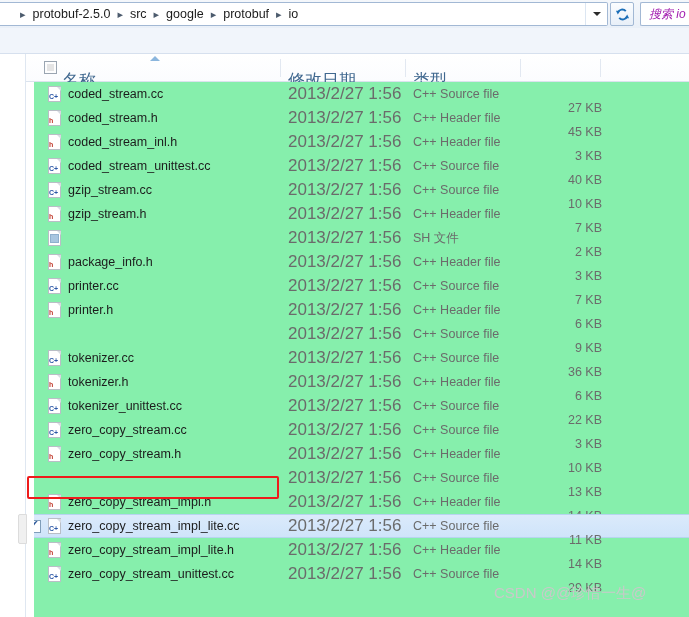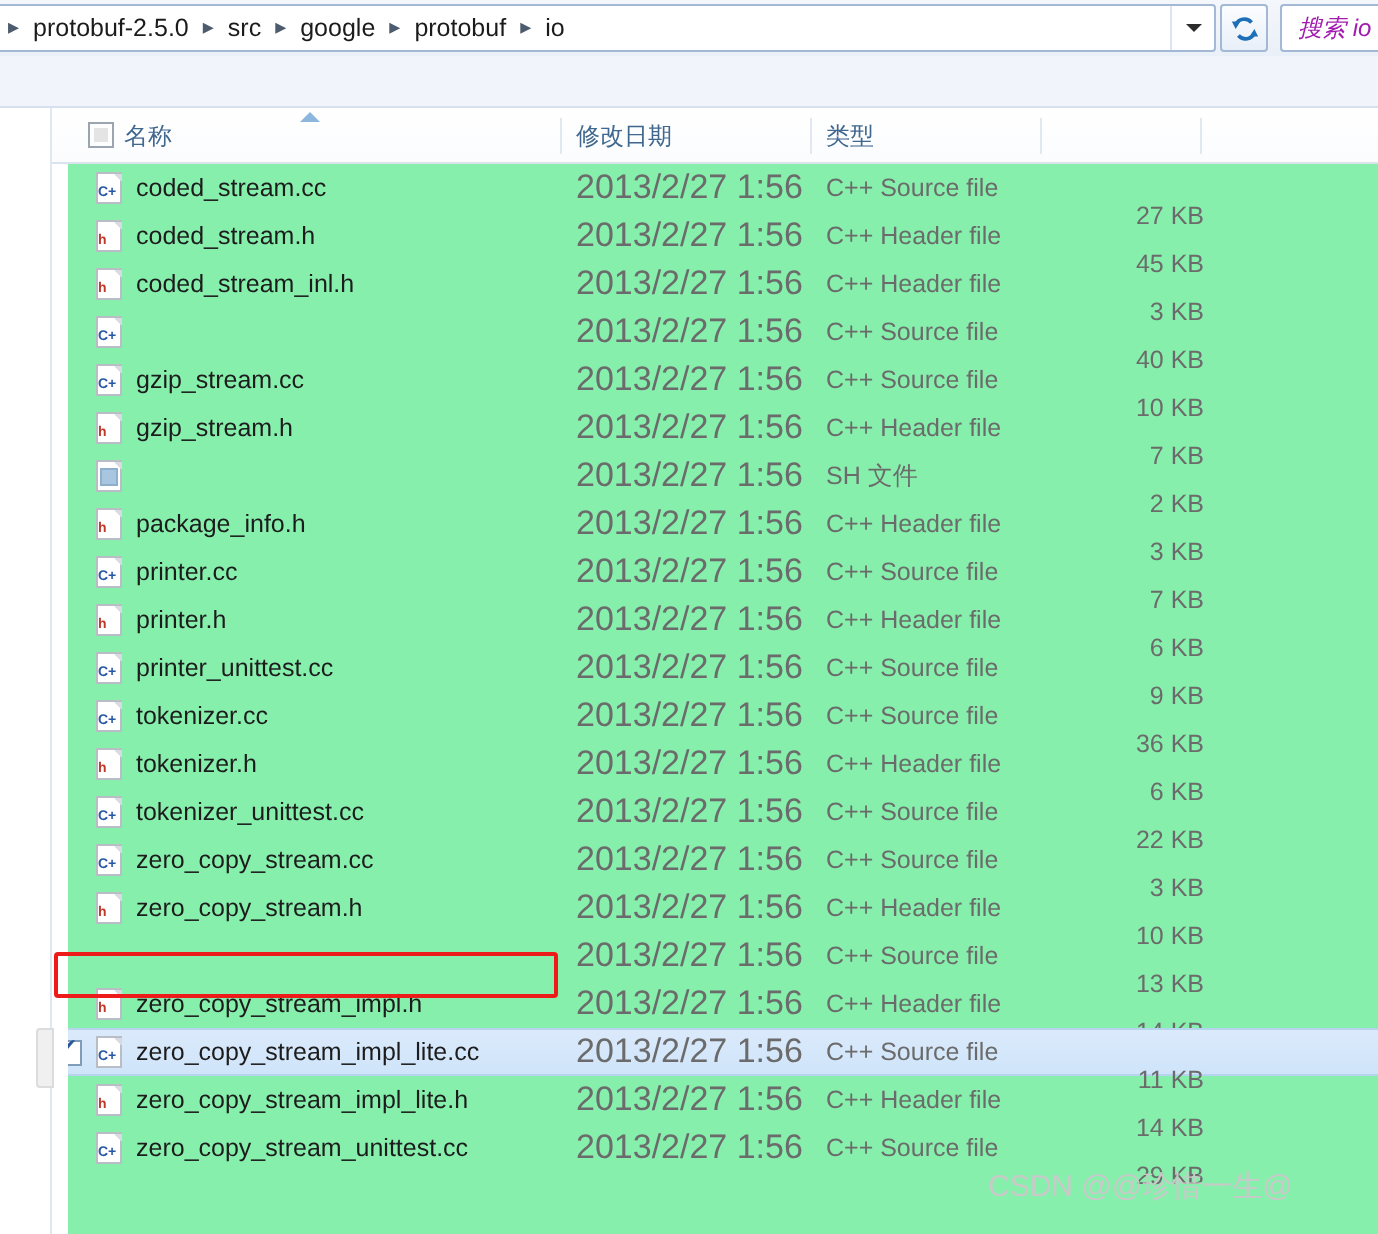--- a/index.html
+++ b/index.html
@@ -17,21 +17,21 @@
     background: linear-gradient(to bottom, #f4f7fb 0%, #eaf0f8 100%);
     display: flex; align-items: center;
   }
   .addr-box {
     position: absolute; left: 0; top: 2px; width: 608px; height: 24px;
     background: #ffffff;
     border: 1px solid #a2b8d4; border-left: none;
     border-radius: 0 2px 2px 0;
     display: flex; align-items: center;
   }
-  .crumbs { display: flex; align-items: center; flex: 1; padding-left: 0; overflow: hidden; text-align: center; }
+  .crumbs { display: flex; align-items: center; flex: 1; padding-left: 16px; overflow: hidden; text-align: center; }
   .crumb-sep {
     color: #4c5b6d; font-size: 11px; line-height: 1;
     padding: 0 4px; user-select: none;
   }
   .crumb-sep::before { content: "\25B8"; }
   .crumb {
     font-size: 12.5px; color: #1b1b1b; white-space: nowrap;
     padding: 2px 3px; border-radius: 2px; cursor: default;
   }
   .addr-drop {
@@ -75,23 +75,23 @@
     background: #f0f0f0; border: 1px solid #dcdcdc; border-radius: 2px 0 0 2px;
   }
 
   
   .colheader {
     position: absolute; left: 26px; top: 54px; width: 663px; height: 28px;
     background: linear-gradient(to bottom,#ffffff 0%, #fbfcfe 100%);
     border-bottom: 1px solid #dbe3ee;
   }
   .col {
-    position: absolute; top: 0; height: 28px;
+    position: absolute; top: 12px; height: 28px;
     display: flex; align-items: center;
-    font-size: 12px; color: #4a6campa;
+    font-size: 17px; color: #4a6campa;
     color: #40688f;
     cursor: default;
   }
   .col-divider {
     position: absolute; top: 5px; width: 1px; height: 18px; background: #e2e8f1;
   }
   .hdr-check {
     position: absolute; left: 18px; top: 7px; width: 13px; height: 13px;
     border: 1px solid #9aa5b1; background: #fdfdfd;
   }
@@ -279,20 +279,21 @@
         <div class="cell-type">C++ Header file</div>
         <div class="cell-size">3 KB</div>
       </div>
       <div class="row">
         <div class="cell-name">
           <span class="ficon cc">
             <span class="page"></span>
             <span class="fold"></span>
             <span class="glyph">C+</span>
           </span>
+          <span class="fname">coded_stream_unittest.cc</span>
         </div>
         <div class="cell-date">2013/2/27 1:56</div>
         <div class="cell-type">C++ Source file</div>
         <div class="cell-size">40 KB</div>
       </div>
       <div class="row">
         <div class="cell-name">
           <span class="ficon cc">
             <span class="page"></span>
             <span class="fold"></span>
@@ -362,28 +363,20 @@
             <span class="fold"></span>
             <span class="glyph">h</span>
           </span>
           <span class="fname">printer.h</span>
         </div>
         <div class="cell-date">2013/2/27 1:56</div>
         <div class="cell-type">C++ Header file</div>
         <div class="cell-size">6 KB</div>
       </div>
       <div class="row">
-        <div class="cell-name">
-          <span class="ficon cc">
-            <span class="page"></span>
-            <span class="fold"></span>
-            <span class="glyph">C+</span>
-          </span>
-          <span class="fname">printer_unittest.cc</span>
-        </div>
         <div class="cell-date">2013/2/27 1:56</div>
         <div class="cell-type">C++ Source file</div>
         <div class="cell-size">9 KB</div>
       </div>
       <div class="row">
         <div class="cell-name">
           <span class="ficon cc">
             <span class="page"></span>
             <span class="fold"></span>
             <span class="glyph">C+</span>

